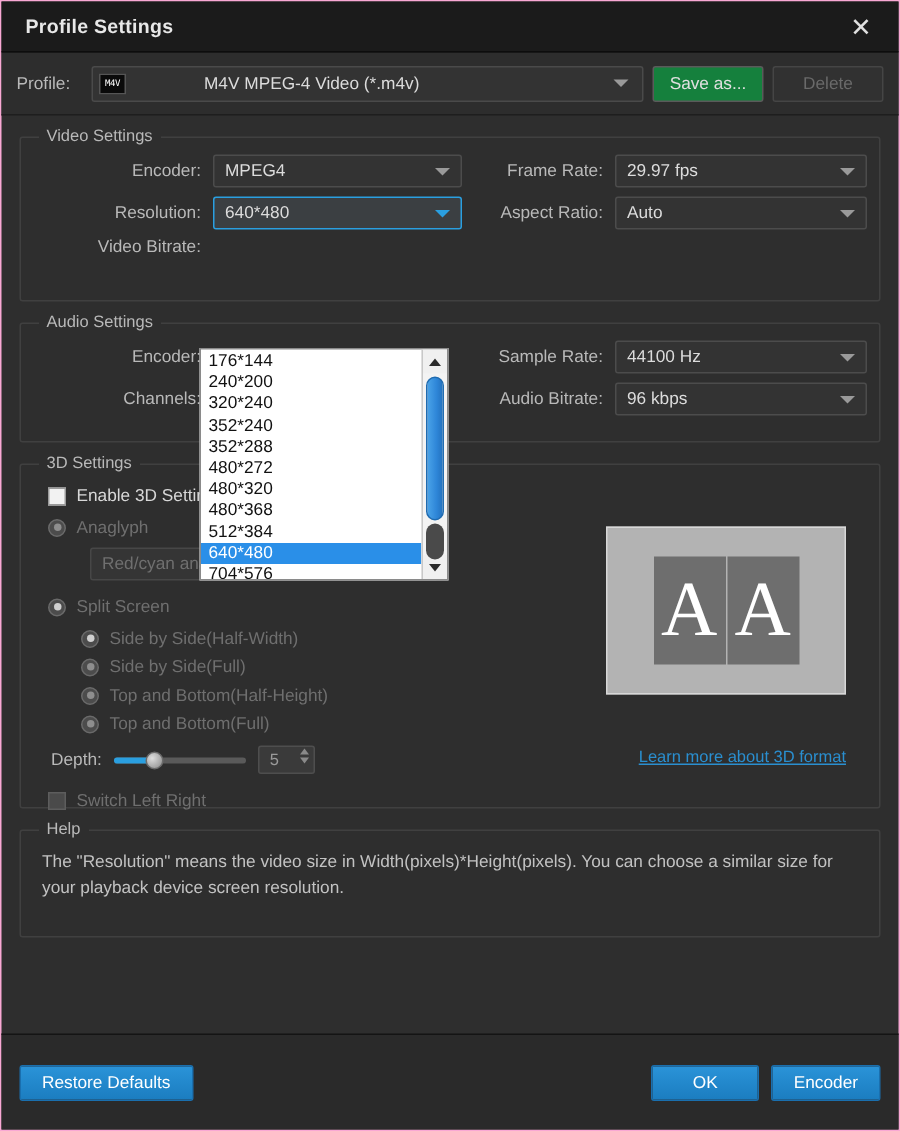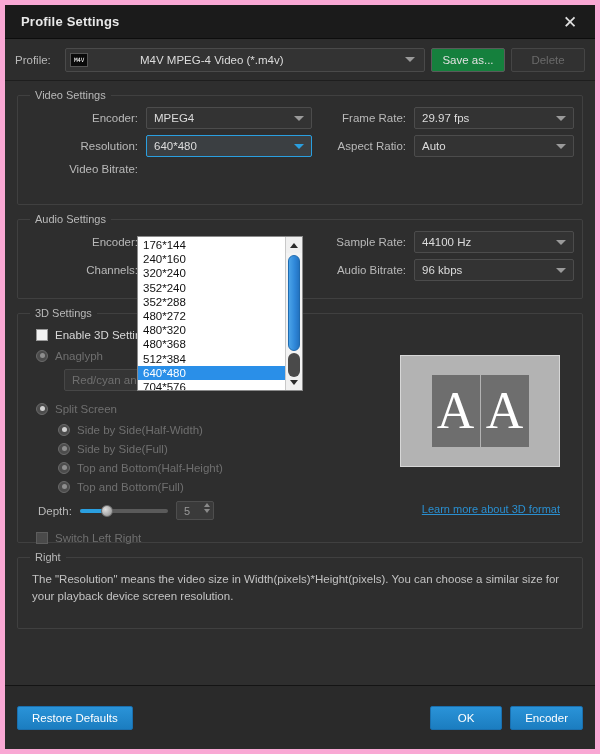--- a/index.html
+++ b/index.html
@@ -7,21 +7,21 @@
     margin: 0; padding: 0;
     width: 600px; height: 754px;
     background: #2b2b2b;
     font-family: "Liberation Sans", sans-serif;
     overflow: hidden;
   }
   .window {
     position: relative;
     width: 600px; height: 754px;
     background: #2e2e2e;
-    border: 5px solid #f9a8d4;
+    border: 1px solid #f9a8d4;
     display: flex;
     flex-direction: column;
   }
 
   
   .titlebar {
     height: 34px;
     background: #1b1b1b;
     border-bottom: 1px solid #0d0d0d;
     display: flex;
@@ -598,28 +598,28 @@
       </div>
 
       <div class="preview">
         <div class="half">A</div>
         <div class="half">A</div>
       </div>
       <div class="learnlink">Learn more about 3D format</div>
     </fieldset>
 
     <fieldset class="group" style="height:78px; margin-top:8px;">
-      <legend>Right</legend>
+      <legend>Help</legend>
       <div class="help-text">The "Resolution" means the video size in Width(pixels)*Height(pixels).  You can choose a similar size for your playback device screen resolution.</div>
     </fieldset>
 
     <div class="dropdown-list">
       <div class="dd-items">
         <div class="dd-item">176*144</div>
-        <div class="dd-item">240*160</div>
+        <div class="dd-item">240*200</div>
         <div class="dd-item">320*240</div>
         <div class="dd-item">352*240</div>
         <div class="dd-item">352*288</div>
         <div class="dd-item">480*272</div>
         <div class="dd-item">480*320</div>
         <div class="dd-item">480*368</div>
         <div class="dd-item">512*384</div>
         <div class="dd-item selected">640*480</div>
         <div class="dd-item">704*576</div>
       </div>

